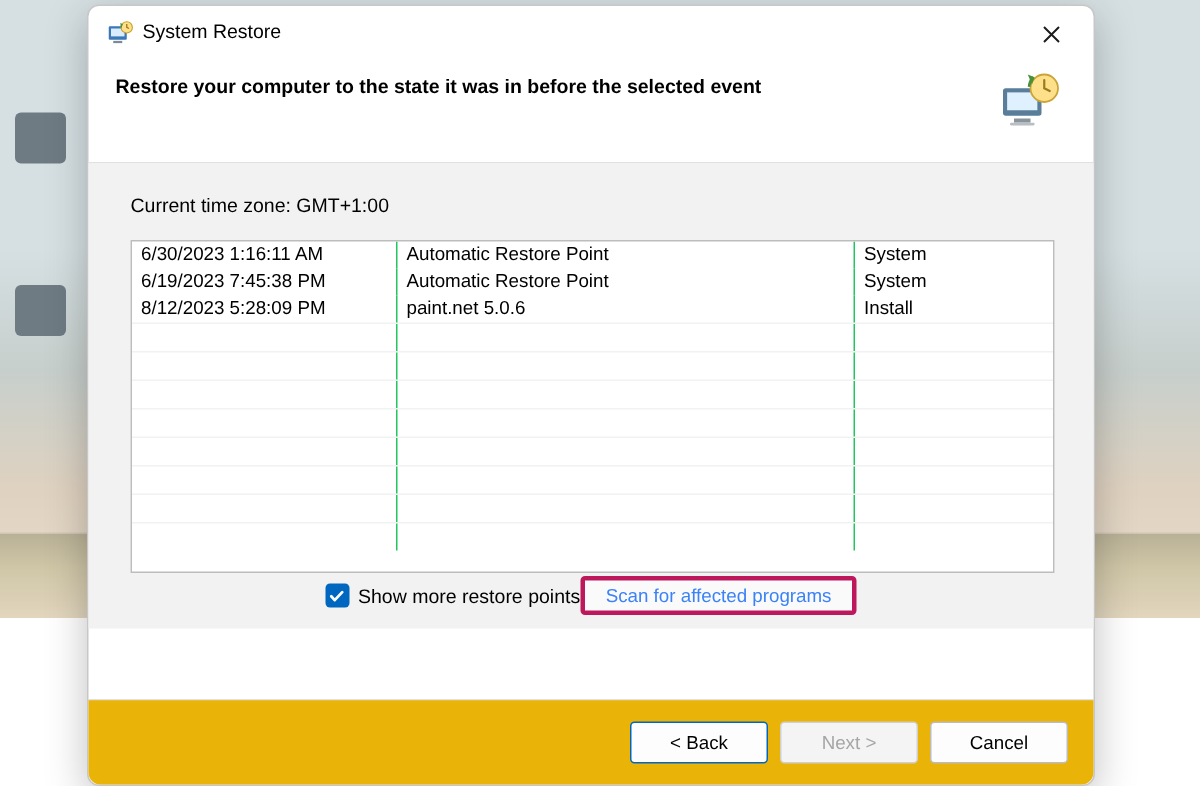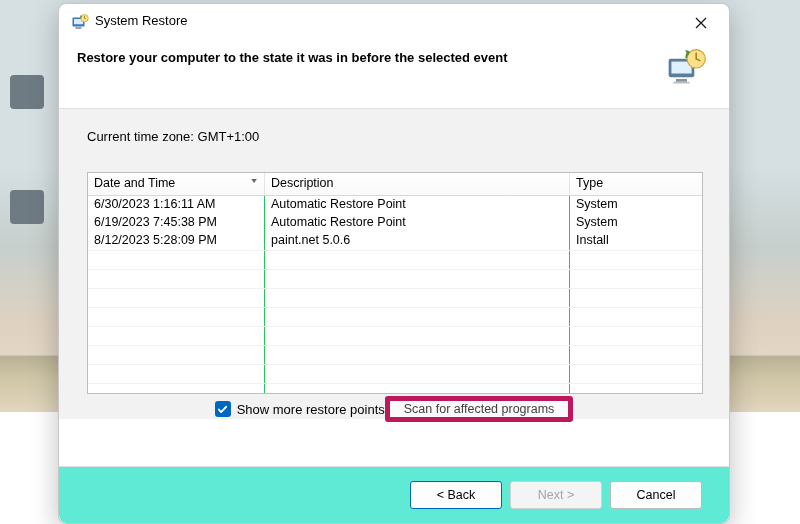--- a/index.html
+++ b/index.html
@@ -16,44 +16,44 @@
   .title-icon{position:absolute;left:12px;top:9px;width:18px;height:18px}
   .title-text{position:absolute;left:36px;top:9px;font-size:13px}
   .close-btn{position:absolute;right:8px;top:6px;width:40px;height:28px;display:flex;align-items:center;justify-content:center;border-radius:4px}
   .close-btn svg{width:12px;height:12px}
 
   .header-strip{position:relative;height:68px;border-bottom:1px solid #e1e1e1}
   .header-text{position:absolute;left:18px;top:10px;font-weight:700;font-size:13px}
   .header-icon{position:absolute;right:20px;top:6px;width:44px;height:44px}
 
   .content{position:relative;background:#f2f2f2;padding:20px 28px 12px 28px;height:310px;box-sizing:border-box}
-  .tz{font-size:13px;margin-bottom:28px}
+  .tz{font-size:13px;margin-bottom:16px}
 
   .grid{background:#fff;border:1px solid #bdbdbd;width:100%;height:220px;overflow:hidden}
   .grid-header{display:flex;height:22px;border-bottom:1px solid #d9d9d9;user-select:none}
   .gh{border-right:1px solid #e4e4e4;padding:3px 6px 0 6px;font-size:12.5px;position:relative;background:linear-gradient(#ffffff,#fafafa);box-sizing:border-box}
   .gh:last-child{border-right:none}
   .sort{position:absolute;right:8px;top:3px;font-size:8px;color:#666;transform:scaleX(1.4)}
   .col-dt{width:177px}
   .col-desc{width:305px}
   .col-type{flex:1}
   .grid-body{}
   .row{display:flex;height:18px}
   .cell{padding:1px 6px 0 6px;font-size:12.5px;border-right:1px solid #22c55e;box-sizing:border-box;white-space:nowrap;overflow:hidden}
   .row .cell:last-child{border-right:none}
   .row.empty{border-top:1px solid #f2f2f2}
   .row.empty .cell{}
 
   .below{display:flex;align-items:center;justify-content:center;margin-top:2px}
   .chk{display:flex;align-items:center;gap:6px}
   .chkbox{width:16px;height:16px;border-radius:3px;background:#0067c0;display:flex;align-items:center;justify-content:center}
   .chkbox svg{width:11px;height:11px}
-  .scan-btn{height:26px;padding:0 14px;background:#fafafa;border:5px solid #be185d;color:#404040;border-radius:3px;font-size:12.5px}
+  .scan-btn{height:26px;padding:0 14px;background:#fafafa;border:3px solid #be185d;color:#3b82f6;border-radius:3px;font-size:12.5px}
 
-  .footer{position:absolute;left:0;right:0;bottom:0;height:56px;border-top:1px solid #e0e0e0;background:#5eead4;display:flex;align-items:center;justify-content:flex-end;padding-right:27px;gap:8px;border-radius:0 0 8px 8px}
+  .footer{position:absolute;left:0;right:0;bottom:0;height:56px;border-top:1px solid #e0e0e0;background:#eab308;display:flex;align-items:center;justify-content:flex-end;padding-right:17px;gap:8px;border-radius:0 0 8px 8px}
   .btn{width:90px;height:26px;border:1px solid #bcbcbc;background:#fdfdfd;border-radius:3px;font-size:12.5px;display:flex;align-items:center;justify-content:center}
   .btn.primary{border-color:#0067c0}
   .btn.disabled{color:#a6a6a6;border-color:#cfcfcf;background:#f4f4f4}
 </style>
 </head>
 <body>
 
 <div class="desktop">
   <div class="horizon"></div>
   <div class="land"></div>
@@ -101,32 +101,20 @@
           <path d="M23 13a11 11 0 0 1 3-7" stroke="#4a8f3a" stroke-width="2" fill="none"></path>
           <path d="M22 4l5 2-2 5z" fill="#4a8f3a"></path>
         </svg>
       </span>
     </div>
 
     <div class="content">
       <div class="tz">Current time zone: GMT+1:00</div>
 
       <div class="grid">
-        <div class="grid-header">
-          <div class="gh col-dt">
-            <span>Date and Time</span>
-            <span class="sort">▾</span>
-          </div>
-          <div class="gh col-desc">
-            <span>Description</span>
-          </div>
-          <div class="gh col-type">
-            <span>Type</span>
-          </div>
-        </div>
         <div class="grid-body">
           <div class="row">
             <div class="cell col-dt">6/30/2023 1:16:11 AM</div>
             <div class="cell col-desc">Automatic Restore Point</div>
             <div class="cell col-type">System</div>
           </div>
           <div class="row">
             <div class="cell col-dt">6/19/2023 7:45:38 PM</div>
             <div class="cell col-desc">Automatic Restore Point</div>
             <div class="cell col-type">System</div>

